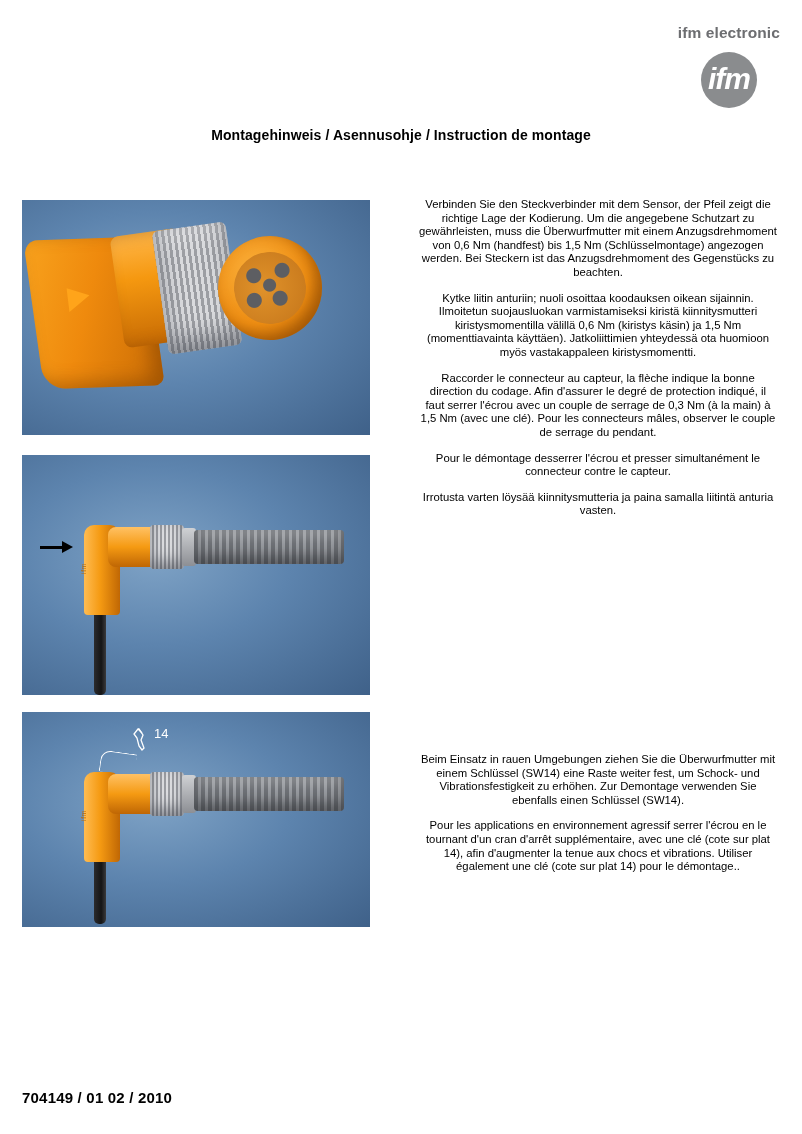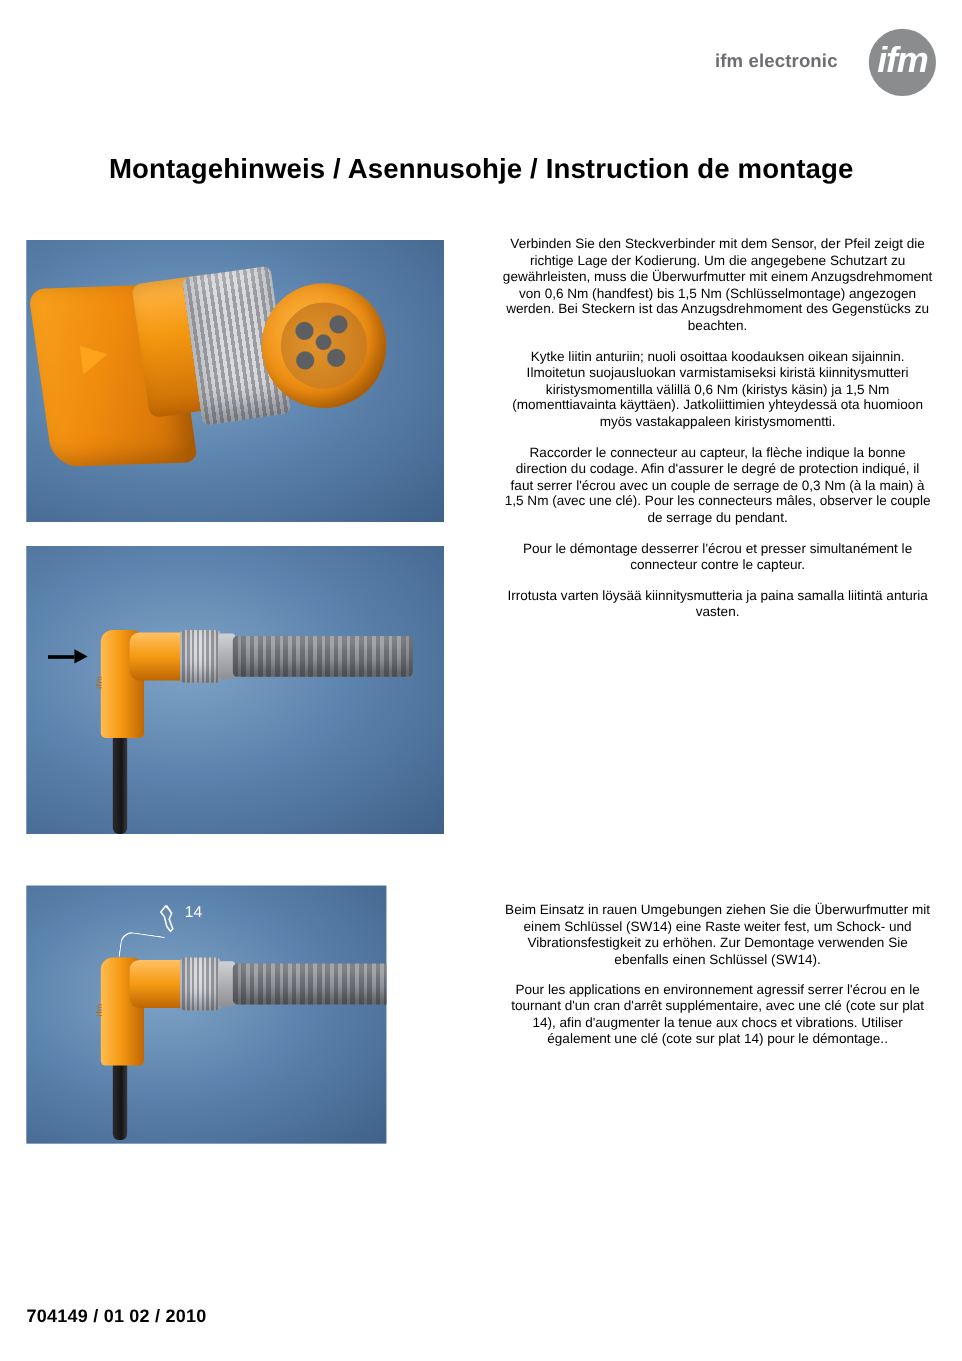--- a/index.html
+++ b/index.html
@@ -19,21 +19,22 @@
     height: 1134px;
   }
 
   
   .logo-block {
     position: absolute;
     top: 24px;
     right: 22px;
     display: flex;
     align-items: center;
-    gap: 26px;
+    gap: 10px;
+    flex-direction: column;
   }
   .logo-text {
     font-size: 15.5px;
     font-weight: bold;
     color: #6d6e71;
     letter-spacing: 0.1px;
     white-space: nowrap;
   }
   .logo-mark {
     width: 56px;
@@ -55,35 +56,35 @@
     transform: translateY(-1px);
   }
 
   
   .doc-title {
     position: absolute;
     top: 127px;
     left: 0;
     width: 802px;
     text-align: center;
-    font-size: 23px;
+    font-size: 14px;
     font-weight: bold;
     letter-spacing: 0.1px;
   }
 
   
   .figure {
     position: absolute;
     left: 22px;
     background: #5a82ad;
     overflow: hidden;
   }
   #fig1 { top: 200px; width: 348px; height: 235px; }
   #fig2 { top: 455px; width: 348px; height: 240px; }
-  #fig3 { top: 738px; width: 300px; height: 215px; text-align: right; }
+  #fig3 { top: 712px; width: 348px; height: 215px; text-align: right; }
 
   .fig-grad {
     position: absolute;
     inset: 0;
     background:
       radial-gradient(ellipse at 38% 42%, #7fa3c6 0%, #5d84ae 45%, #3f6189 100%);
   }
 
   
   .c1-body {

